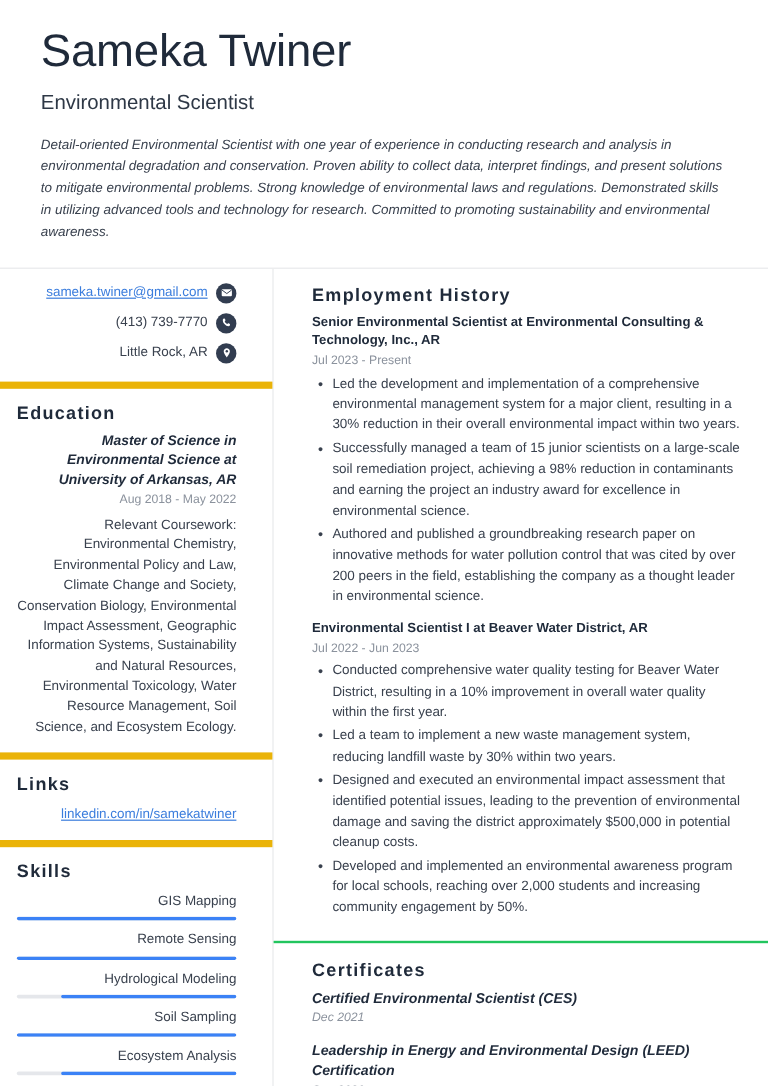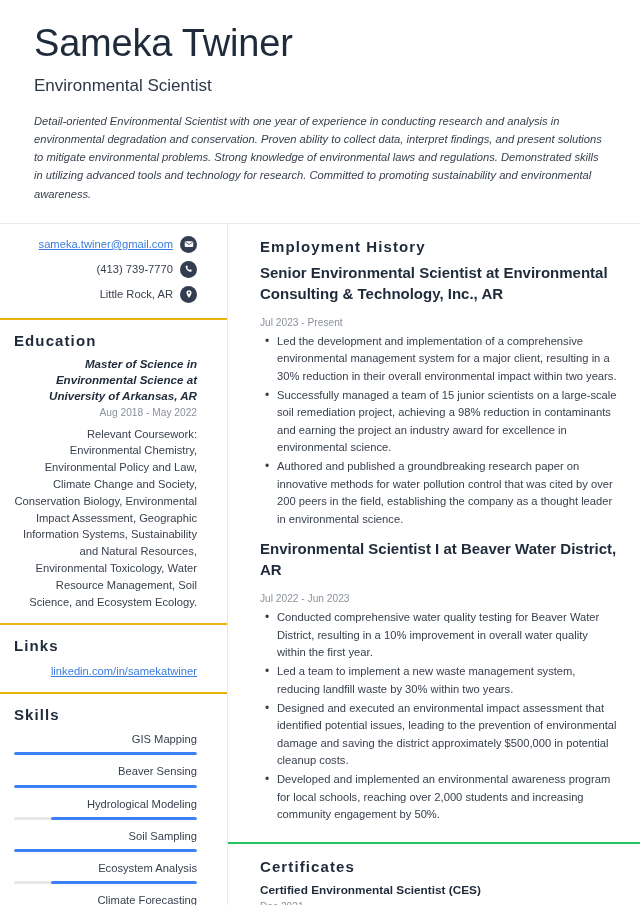--- a/index.html
+++ b/index.html
@@ -73,21 +73,21 @@
     border-right: 1px solid #e8e9eb;
   }
 
   .col-right {
     flex: 1 1 auto;
     min-width: 0;
   }
 
   .block {
     padding: 12px 30px 13px 14px;
-    border-bottom: 2px solid #eab308;
+    border-bottom: 6px solid #eab308;
   }
   .block.last { border-bottom: none; }
 
   .block-r {
     padding: 14px 22px 16px 32px;
     border-bottom: 2px solid #22c55e;
   }
 
   
   .contact-row {
@@ -197,30 +197,30 @@
     font-weight: 700;
     letter-spacing: 1.1px;
     color: #1f2a3a;
     margin-bottom: 7px;
   }
 
   .entry { margin-bottom: 10px; }
   .entry:last-child { margin-bottom: 0; }
 
   .entry-title {
-    font-size: 15px;
+    font-size: 11px;
     font-weight: 700;
     color: #1f2a3a;
     line-height: 1.4;
   }
   .entry-date {
     font-size: 10.2px;
     color: #8b929d;
     line-height: 1.5;
-    margin-top: 11px;
+    margin-top: 1px;
   }
 
   ul.bullets {
     margin: 3px 0 0 0;
     padding-left: 16px;
     list-style: none;
   }
   ul.bullets li {
     font-size: 11.2px;
     color: #39414e;
@@ -231,21 +231,21 @@
   }
   ul.bullets li::before {
     content: "•";
     position: absolute;
     left: -11px;
     top: -1px;
     color: #39414e;
     font-size: 12px;
   }
 
-  .cert { margin-bottom: 11px; }
+  .cert { margin-bottom: 11px; font-style: italic; }
   .cert:last-child { margin-bottom: 0; }
   .cert-name {
     font-size: 11.8px;
     font-weight: 700;
     color: #1f2a3a;
     line-height: 1.4;
   }
   .cert-date {
     font-size: 10.2px;
     color: #8b929d;
@@ -316,21 +316,21 @@
         <div class="side-heading">Skills</div>
 
         <div class="skill">
           <div class="skill-name">GIS Mapping</div>
           <div class="skill-track">
             <div class="skill-fill" style="width: 100%;"></div>
           </div>
         </div>
 
         <div class="skill">
-          <div class="skill-name">Beaver Sensing</div>
+          <div class="skill-name">Remote Sensing</div>
           <div class="skill-track">
             <div class="skill-fill" style="width: 100%;"></div>
           </div>
         </div>
 
         <div class="skill">
           <div class="skill-name">Hydrological Modeling</div>
           <div class="skill-track">
             <div class="skill-fill" style="width: 80%;"></div>
           </div>

